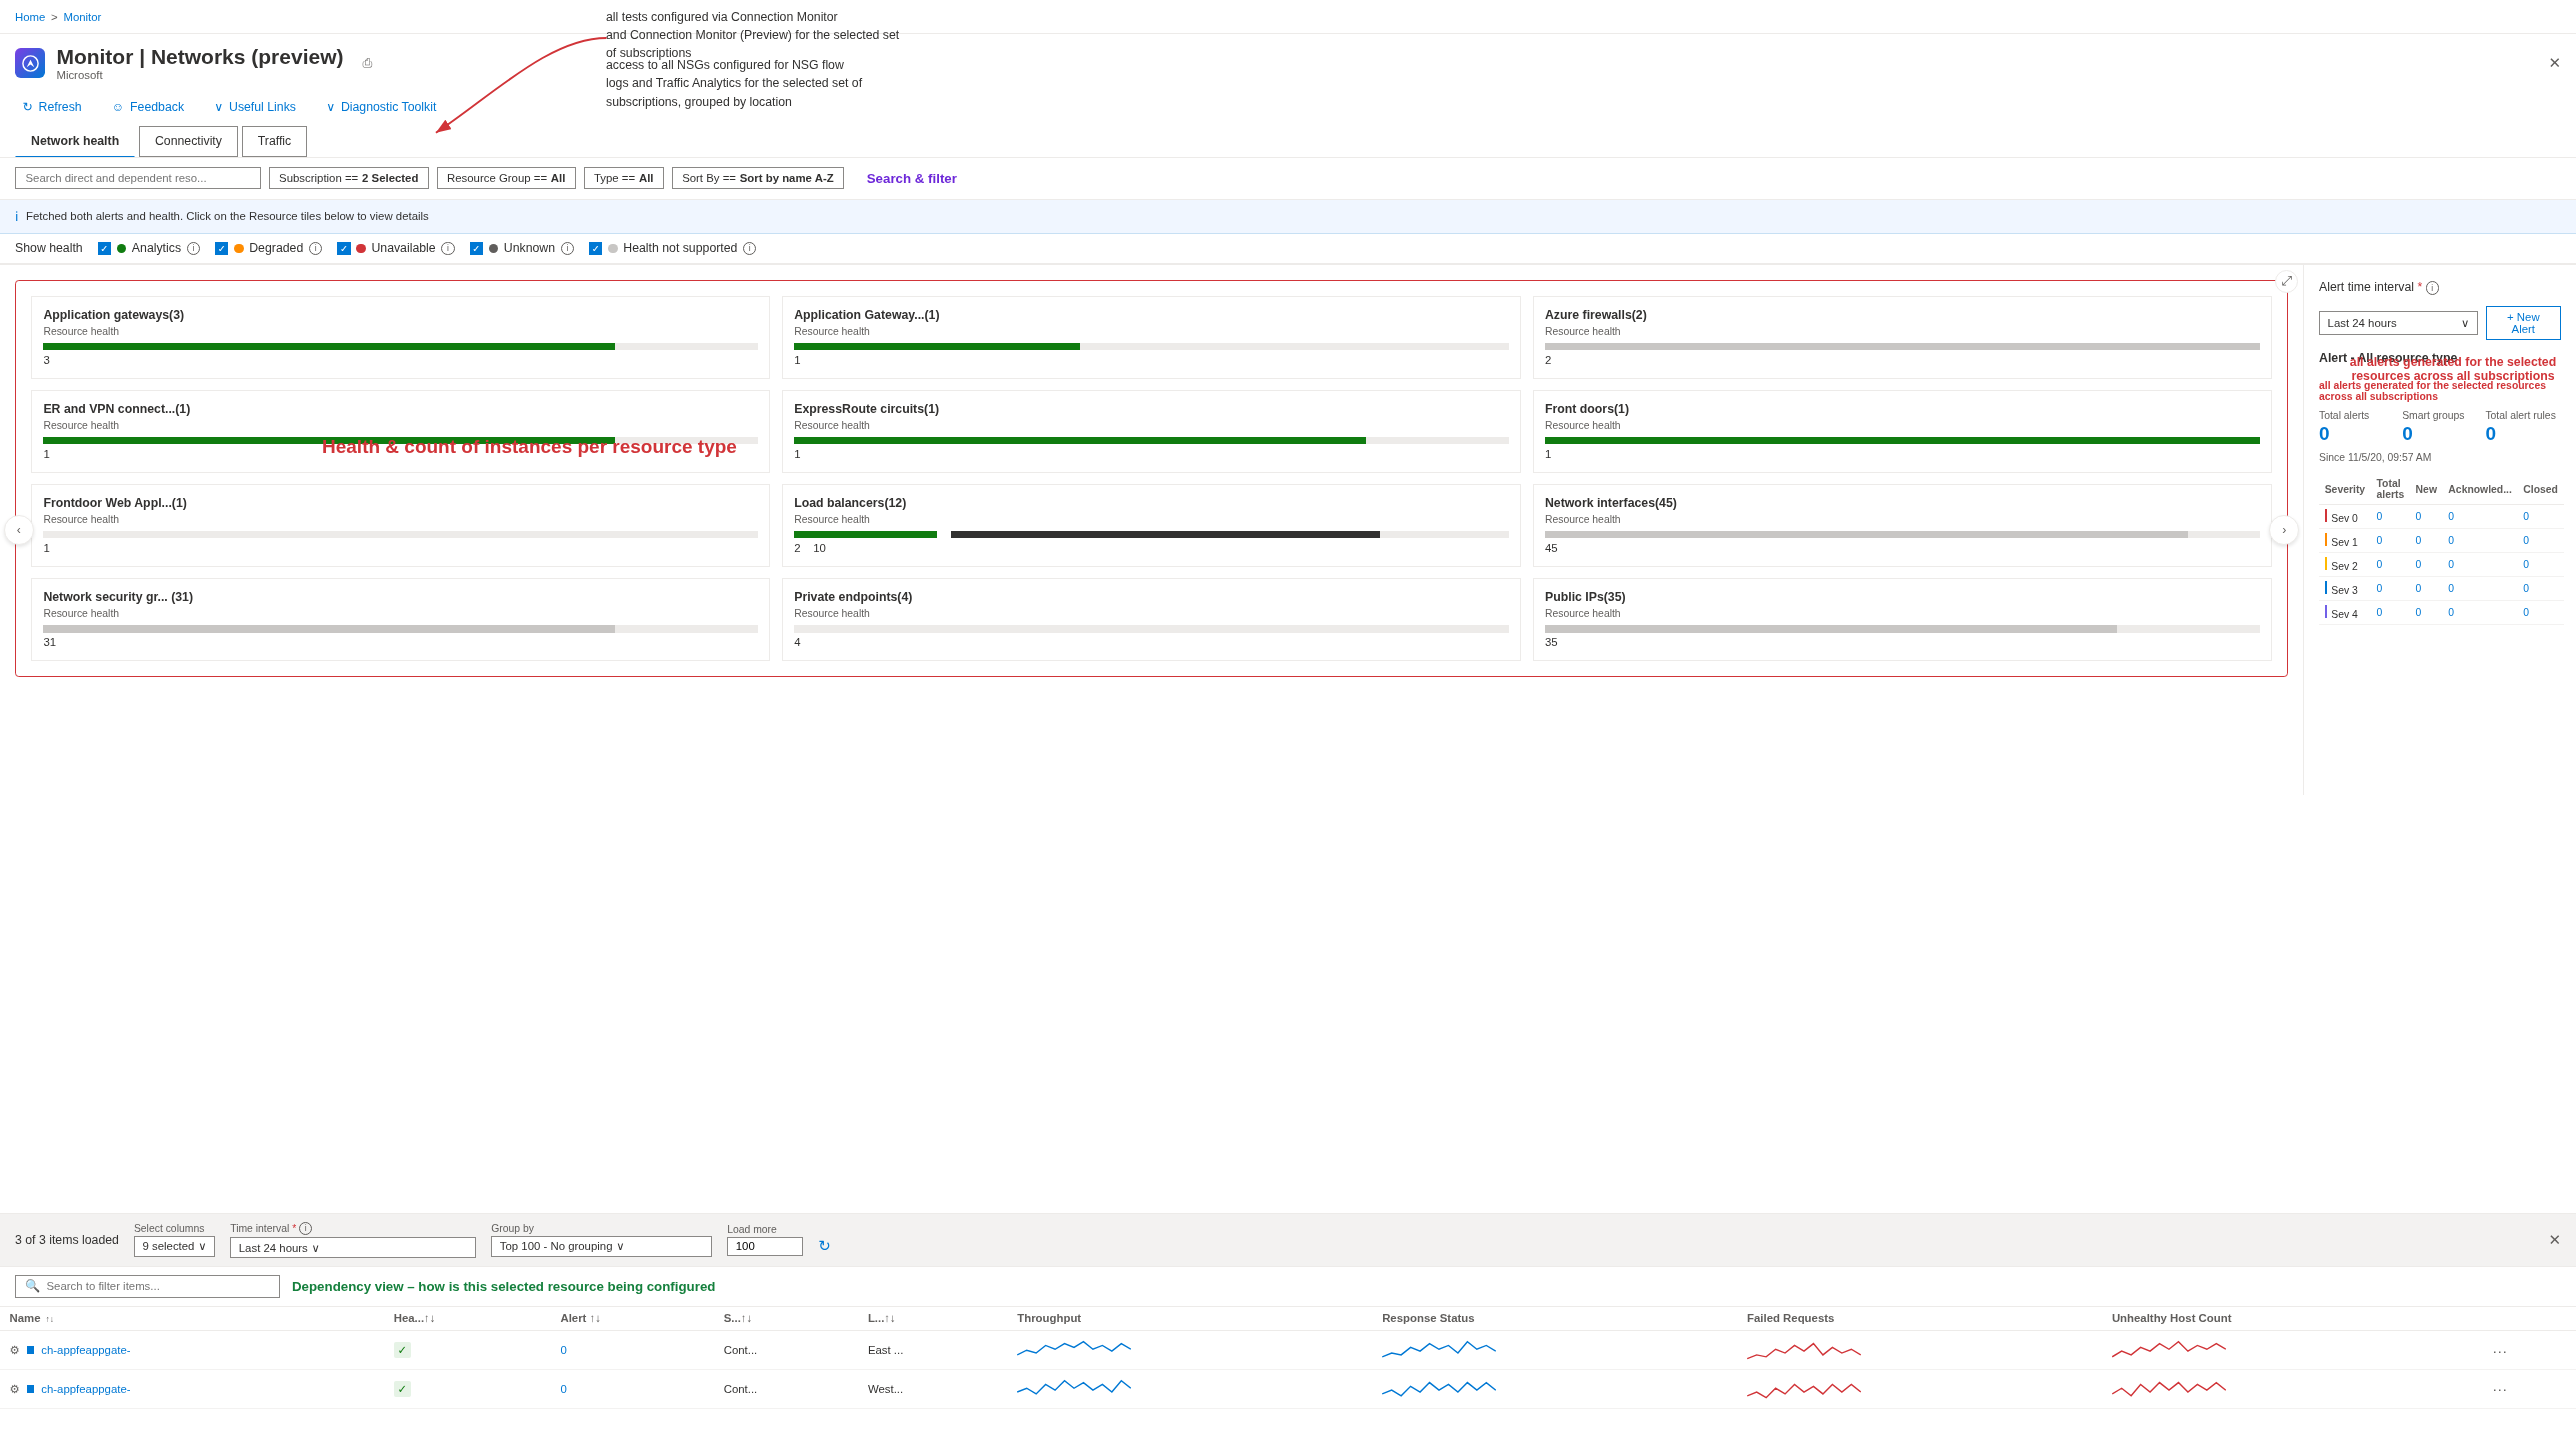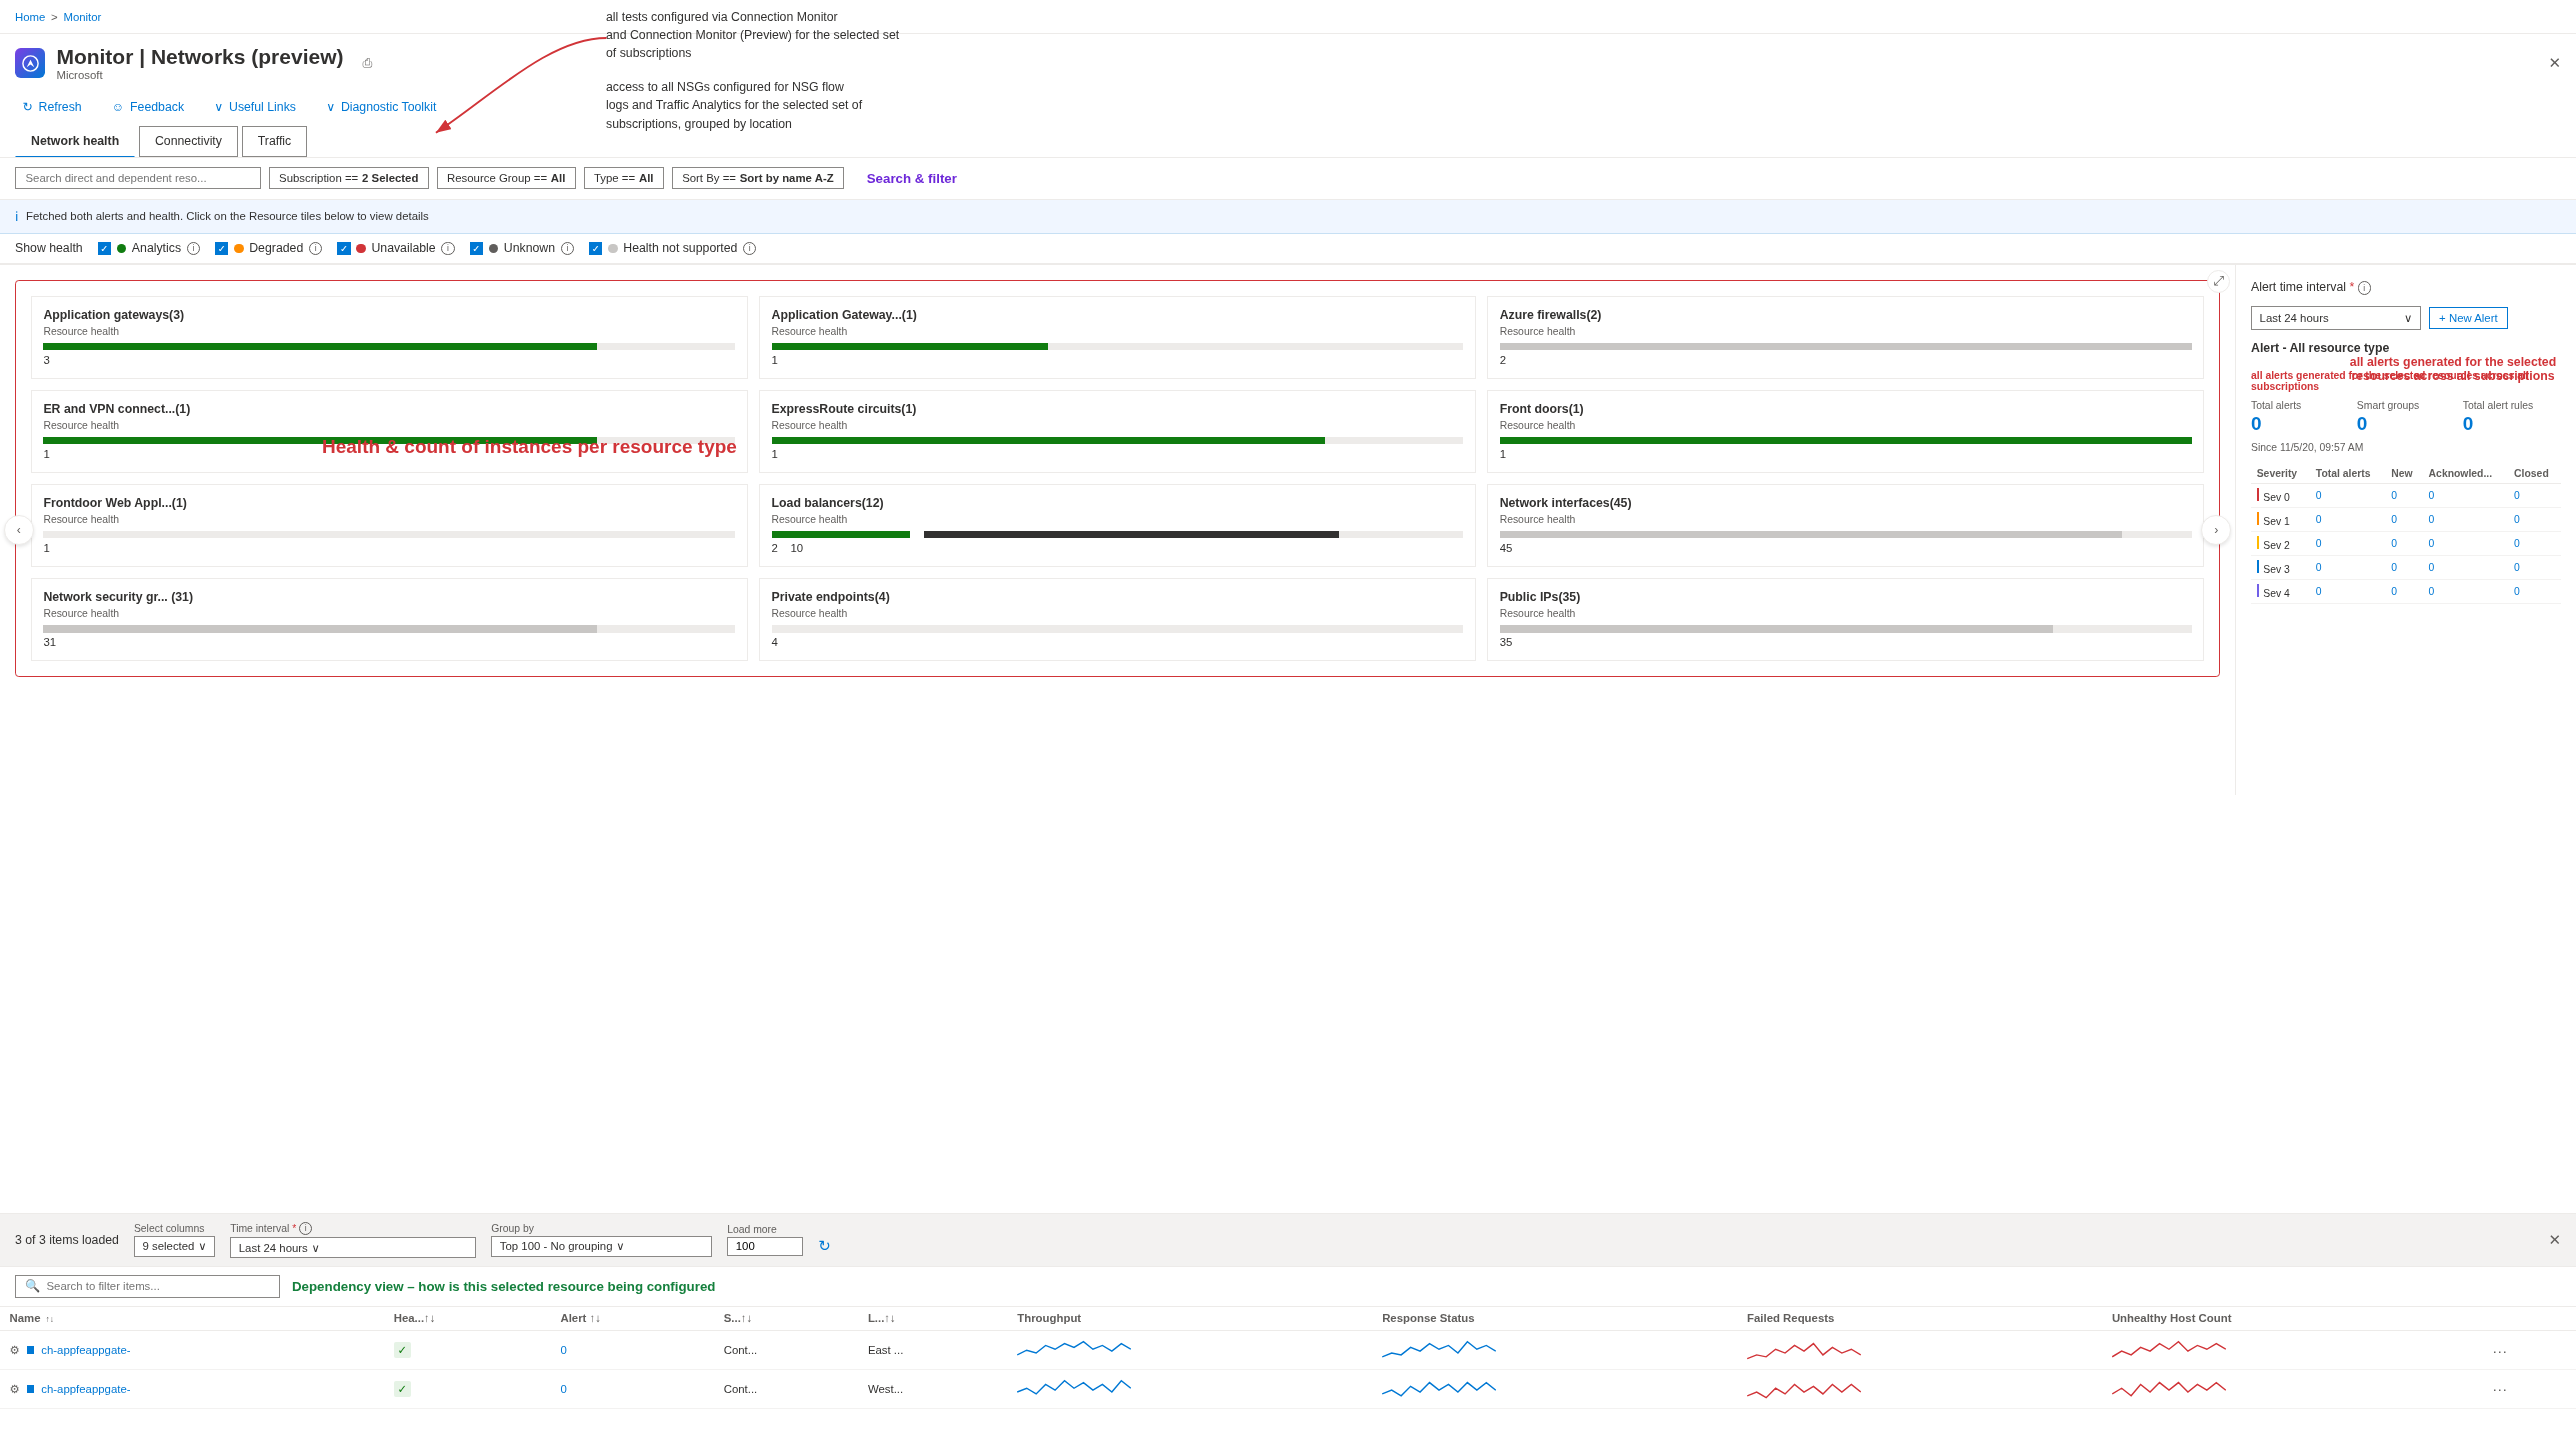--- a/index.html
+++ b/index.html
@@ -66,21 +66,21 @@
     .resource-bar { height: 7.6px; background: #edebe9; margin-bottom: 3.8px; position: relative; overflow: hidden; }
     .resource-bar-fill { height: 100%; position: absolute; top: 0; left: 0; }
     .bar-green { background: #107c10; }
     .bar-gray { background: #605e5c; }
     .resource-count { font-size: 11.4px; color: #323130; }
     .grid-nav { position: absolute; top: 50%; transform: translateY(-50%); width: 30px; height: 30px; border-radius: 50%; background: white; border: 0.9px solid #edebe9; display: flex; align-items: center; justify-content: center; cursor: pointer; color: #605e5c; z-index: 10; box-shadow: 0 1.9px 3.8px rgba(0,0,0,0.1); }
     .grid-nav.left { left: -15px; }
     .grid-nav.right { right: -15px; }
     
     
-    .alert-panel { width: 341px; background: white; border-left: 0.9px solid #edebe9; padding: 15px; overflow-y: auto; flex-shrink: 0; }
+    .alert-panel { width: 273px; background: white; border-left: 0.9px solid #edebe9; padding: 15px; overflow-y: auto; flex-shrink: 0; }
     .alert-time-row { display: flex; align-items: center; gap: 7.6px; margin-bottom: 11.4px; }
     .select-box { border: 0.9px solid #8a8886; padding: 3.8px 7.6px; font-size: 11.4px; background: white; display: flex; align-items: center; justify-content: space-between; width: 170px; cursor: pointer; }
     .new-alert-btn { border: 0.9px solid #0078d4; color: #0078d4; padding: 3.8px 9.5px; font-size: 11.4px; background: white; cursor: pointer; display: flex; align-items: center; gap: 3.8px; }
     .alert-section-title { font-size: 12.3px; font-weight: 600; margin-bottom: 7.6px; }
     .alert-metrics { display: grid; grid-template-columns: repeat(3, 1fr); gap: 7.6px; margin-bottom: 7.6px; }
     .metric-item { }
     .metric-label { font-size: 10.4px; color: #605e5c; margin-bottom: 1.9px; }
     .metric-value { font-size: 19px; font-weight: 600; color: #0078d4; }
     .since-text { font-size: 10.4px; color: #605e5c; margin-bottom: 11.4px; }
     .alert-table { width: 100%; border-collapse: collapse; font-size: 10.4px; }
@@ -579,21 +579,21 @@
     <svg style="position:absolute; top:11.4px; left:-227px; width:237px; height:57px; overflow:visible; pointer-events:none;" viewBox="0 0 250 60">
       <path d="M240,20 C180,20 120,80 60,120" stroke="#d13438" stroke-width="2" fill="none" marker-end="url(#arrowhead)"></path>
       <defs>
           <marker id="arrowhead" markerWidth="8" markerHeight="6" refX="8" refY="3" orient="auto">
             <polygon points="0 0, 8 3, 0 6" fill="#d13438"></polygon>
           </marker>
         </defs>
     </svg>
   </div>
 
-  <div style="position:absolute; top:78px; left:606px; color:#323130; font-size:12.3px; line-height:1.5; pointer-events:none; z-index:200;">
+  <div style="position:absolute; top:56px; left:606px; color:#323130; font-size:12.3px; line-height:1.5; pointer-events:none; z-index:200;">
     <div style="white-space:pre-line;">access to all NSGs configured for NSG flow
 logs and Traffic Analytics for the selected set of
 subscriptions, grouped by location</div>
   </div>
 
   <div style="position:absolute; top:436px; left:322px; color:#d13438; font-size:19px; font-weight:600; pointer-events:none; z-index:200;">
     Health &amp; count of instances per resource type
   </div>
 
   <div style="position:absolute; top:355px; right:19px; color:#d13438; font-size:12.3px; font-weight:600; text-align:center; pointer-events:none; z-index:200; max-width:208px;">

